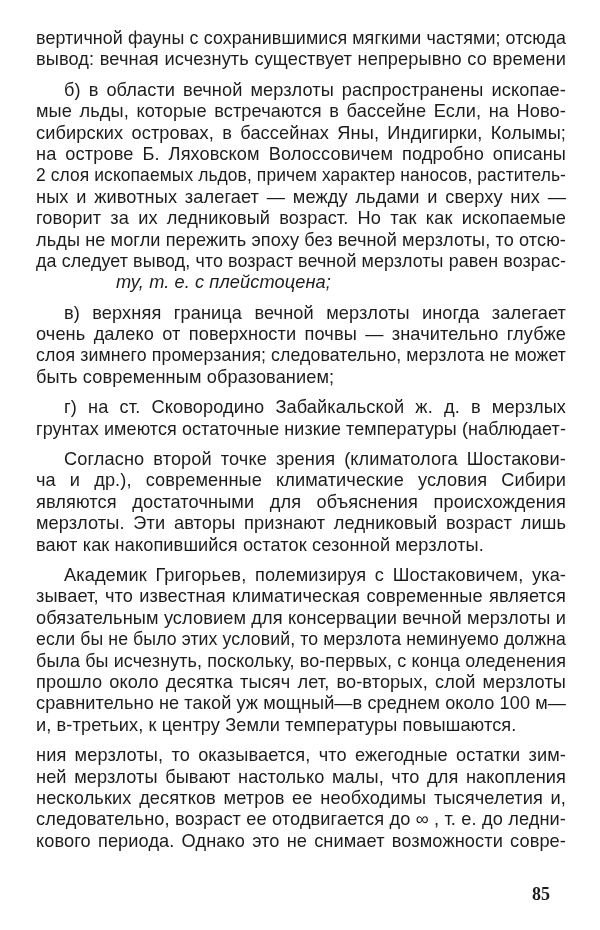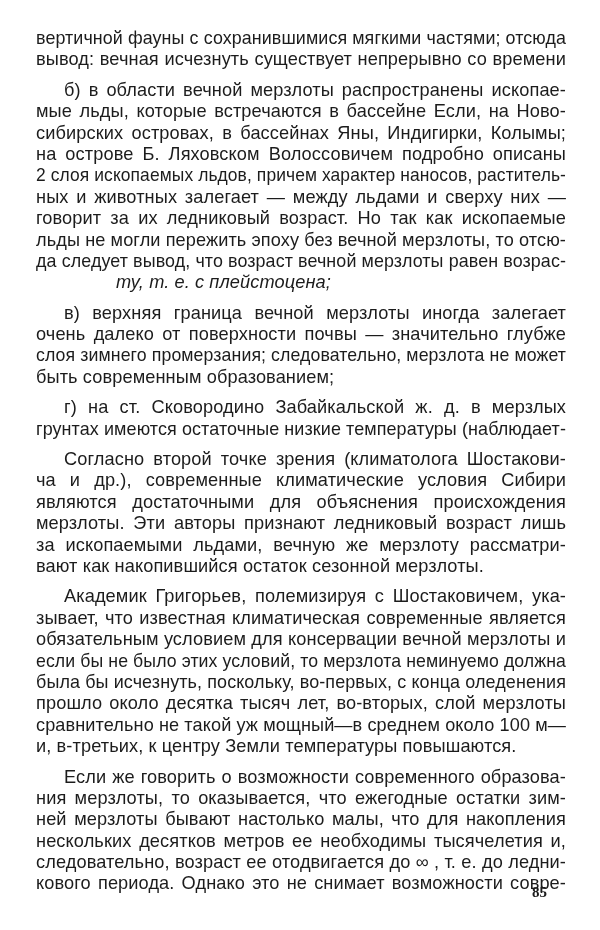--- a/index.html
+++ b/index.html
@@ -45,21 +45,21 @@
       width: calc(100% - 80px);
       font-style: italic;
     }
     .para-gap {
       height: 9px;
     }
     .page-number {
       position: absolute;
       left: 532px;
       top: 884px;
-      font-size: 15px;
+      font-size: 18px;
       font-weight: bold;
       font-family: "Liberation Serif", serif;
       color: #1c1c1c;
     }
   </style>
 </head>
 <body>
 
 <div class="page">
 
@@ -95,39 +95,37 @@
     <span class="line indent">г) на ст. Сковородино  Забайкальской  ж. д. в мерзлых</span>
     <span class="line" style="transform: scaleX(0.987166); width: 536.891px; text-align-last: left;">грунтах имеются остаточные низкие температуры (наблюдает-</span>
   </div>
   <div class="para-gap"></div>
 
   <div>
     <span class="line indent">Согласно второй точке зрения (климатолога Шостакови-</span>
     <span class="line">ча и др.), современные климатические условия Сибири</span>
     <span class="line">являются достаточными для объяснения происхождения</span>
     <span class="line">мерзлоты. Эти авторы признают ледниковый возраст лишь</span>
-    <span class="line">за ископаемыми льдами, вечную же мерзлоту рассматри-</span>
     <span class="line last" style="width: auto; display: block;">вают как накопившийся остаток сезонной мерзлоты.</span>
   </div>
   <div class="para-gap"></div>
 
   <div>
     <span class="line indent">Академик Григорьев, полемизируя с Шостаковичем, ука-</span>
     <span class="line">зывает, что известная климатическая  современные  является</span>
     <span class="line">обязательным условием для консервации вечной мерзлоты и</span>
     <span class="line" style="transform: scaleX(0.97217); width: 545.172px; text-align-last: left;">если бы не было этих условий, то мерзлота неминуемо должна</span>
     <span class="line" style="transform: scaleX(0.987741); width: 536.578px; text-align-last: left;">была бы исчезнуть, поскольку, во-первых, с конца оледенения</span>
     <span class="line">прошло около десятка тысяч лет, во-вторых, слой мерзлоты</span>
     <span class="line" style="transform: scaleX(0.996094); width: 532.078px; text-align-last: left;">сравнительно не такой уж мощный—в среднем около 100 м—</span>
     <span class="line last" style="width: auto; display: block;">и, в-третьих, к центру Земли температуры повышаются.</span>
   </div>
   <div class="para-gap"></div>
 
   <div>
-    <span class="line indent">Если же говорить о возможности современного образова-</span>
     <span class="line">ния мерзлоты, то оказывается, что ежегодные остатки зим-</span>
     <span class="line">ней мерзлоты бывают настолько малы, что для накопления</span>
     <span class="line">нескольких десятков метров ее необходимы тысячелетия  и,</span>
     <span class="line">следовательно, возраст ее отодвигается до ∞ , т. е. до ледни-</span>
     <span class="line">кового периода. Однако это не снимает возможности совре-</span>
 
   </div>
 
 </div>
 

